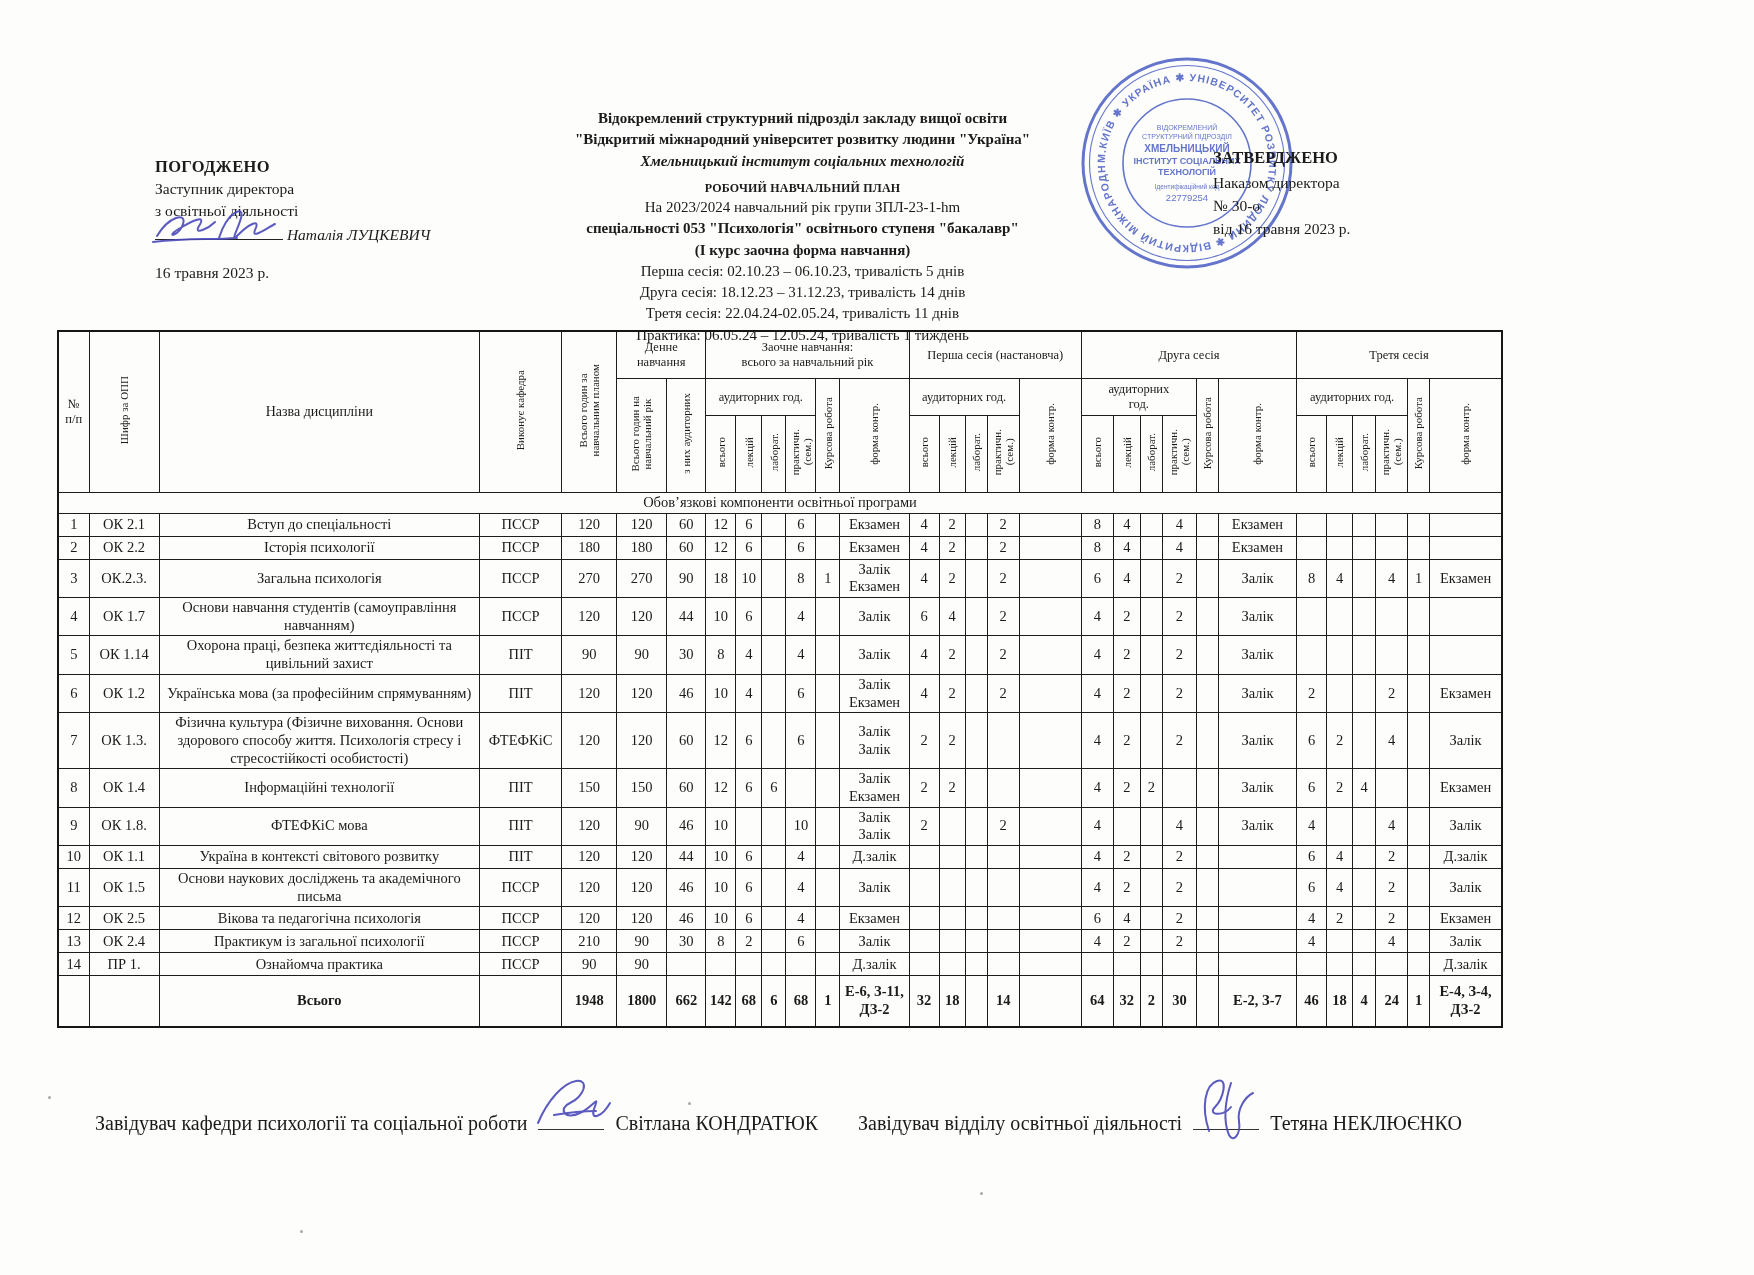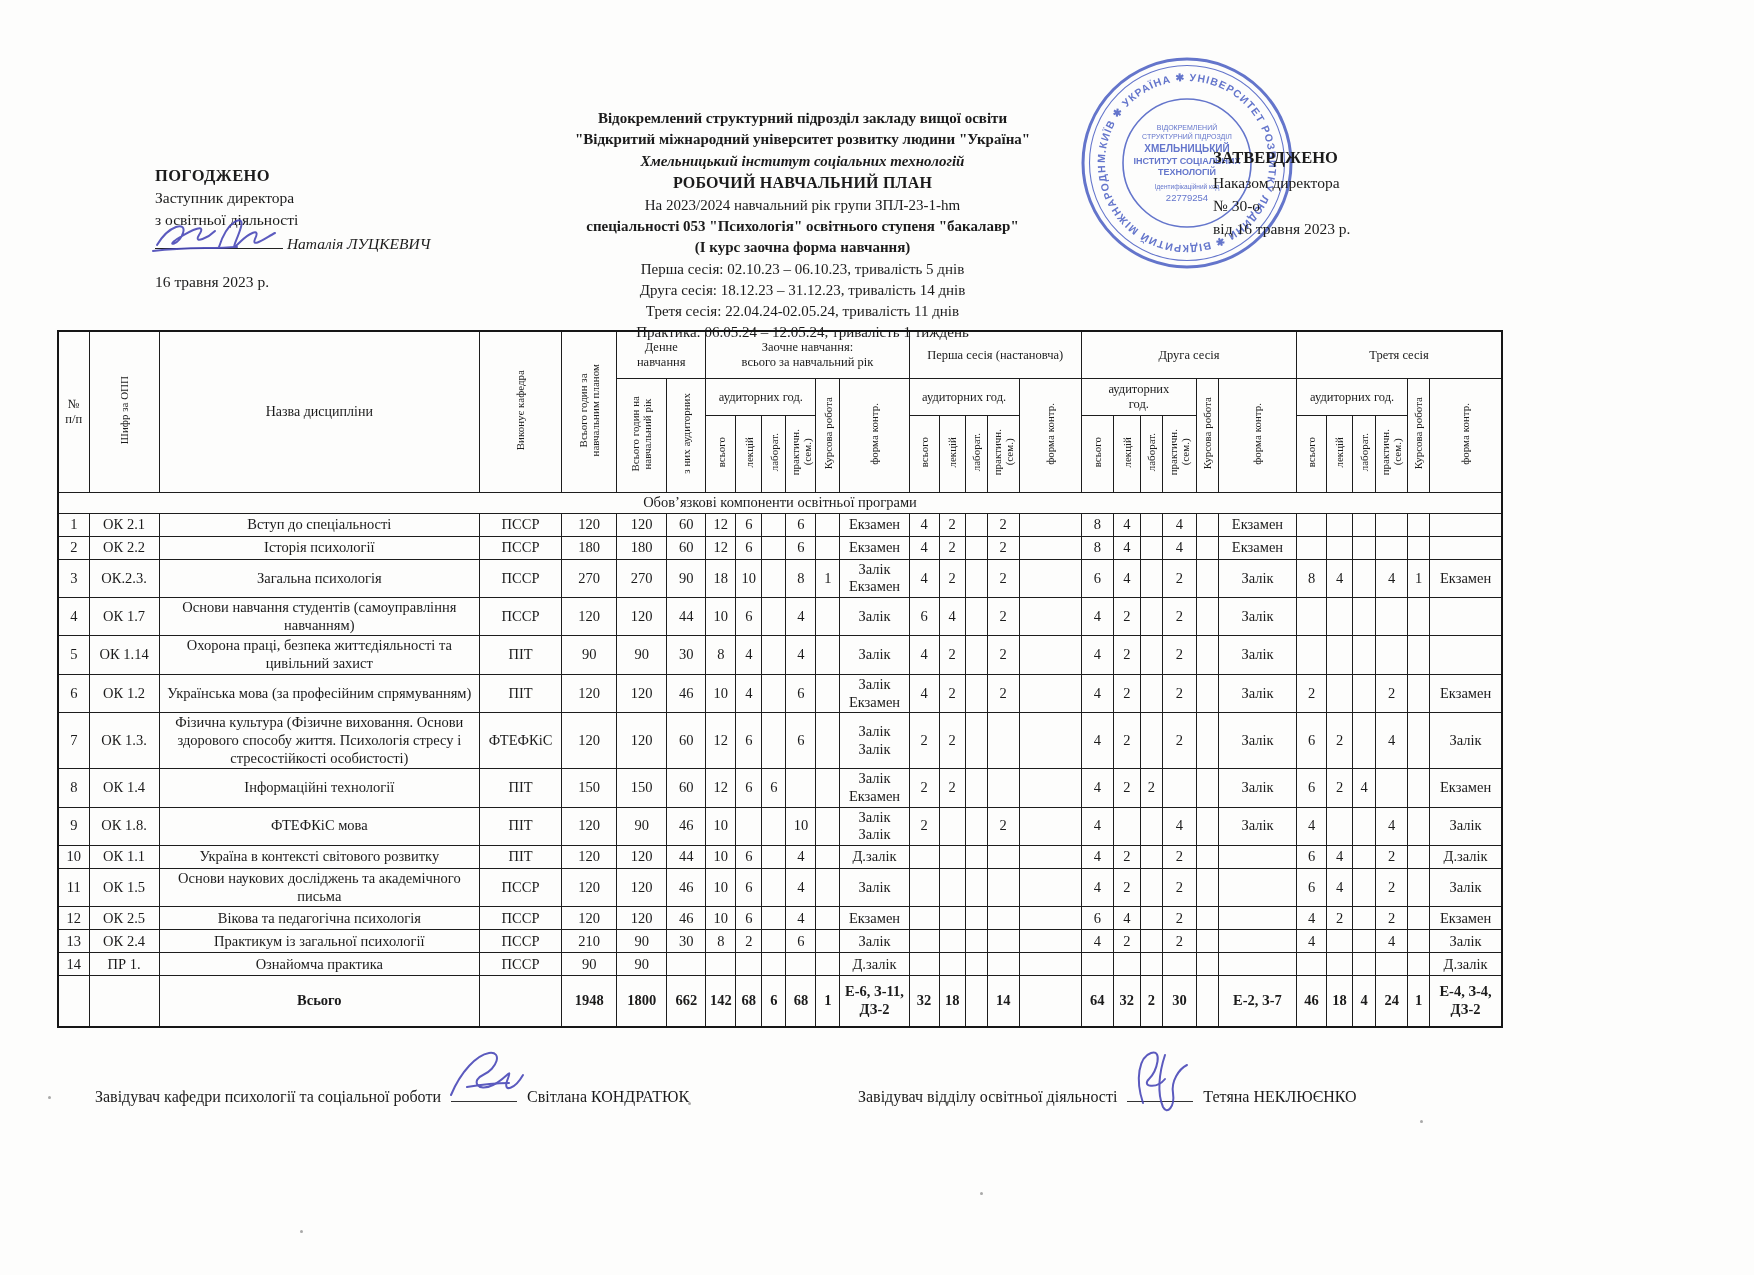--- a/index.html
+++ b/index.html
@@ -1,30 +1,30 @@
 <!DOCTYPE html>
 <html lang="uk"><head>
 <meta charset="utf-8">
 <style>
   html,body{margin:0;padding:0;}
   body{background:#f2f2f0;font-family:"Liberation Serif","DejaVu Serif",serif;color:#1b1b1b;}
   .page{position:relative;width:1754px;height:1275px;background:#fdfdfc;overflow:hidden;}
 
   
-  .pogo{position:absolute;left:155px;top:164px;width:330px;font-size:15.5px;line-height:1.42;}
+  .pogo{position:absolute;left:155px;top:155px;width:330px;font-size:15.5px;line-height:1.42;}
   .pogo .ttl{font-weight:bold;font-size:16.5px;letter-spacing:.3px;}
   .sigrow{position:relative;margin-top:2px;white-space:nowrap;font-style:italic;}
   .sigline{display:inline-block;width:128px;border-bottom:1.3px solid #222;height:14px;}
   .sigrow svg{position:absolute;left:-6px;top:-26px;}
   .pogo .date{margin-top:16px;}
 
   .hc{position:absolute;left:480px;top:108px;width:645px;text-align:center;font-size:15px;line-height:1.42;}
   .hc .b{font-weight:bold;}
   .hc .bi{font-weight:bold;font-style:italic;}
-  .hc .big{font-weight:bold;font-size:16px;letter-spacing:.2px;}
+  .hc .big{font-weight:bold;font-size:12px;letter-spacing:.2px;margin-top:8px;}
 
   .zatv{position:absolute;left:1213px;top:146px;width:220px;font-size:15.5px;line-height:1.5;z-index:3;}
   .zatv .ttl{font-weight:bold;font-size:16.5px;}
 
   .stampwrap{position:absolute;left:1076px;top:52px;width:222px;height:222px;z-index:2;opacity:.88;}
 
   
   .tblwrap{position:absolute;left:57px;top:330px;}
   table.plan{border-collapse:collapse;table-layout:fixed;width:1446px;border:2.6px solid #161616;}
   table.plan th,table.plan td{border:1.4px solid #1d1d1d;white-space:pre-line;vertical-align:middle;
@@ -34,21 +34,21 @@
   tr.hr2 th{height:34px;}
   tr.hr3 th{height:74px;}
   .vlabel{writing-mode:vertical-rl;transform:rotate(180deg);margin:0 auto;white-space:pre-line;
       line-height:1.12;font-size:11px;display:inline-block;}
   td.tl{text-align:left;padding-left:5px;font-size:14px;}
   tr[data-name="table-row"] td{height:20px;}
   td.section{font-weight:bold;font-size:15px;padding:0 2px;line-height:1.15;height:16px;}
   tr.totals td{font-weight:bold;padding:7px 1px;font-size:14.5px;}
 
   
-  .foot{position:absolute;top:1088px;font-size:16px;white-space:nowrap;}
+  .foot{position:absolute;top:1112px;font-size:20px;white-space:nowrap;}
   .foot .slot{display:inline-block;position:relative;width:66px;border-bottom:1.2px solid #333;height:12px;margin:0 6px;}
   .foot .slot svg{position:absolute;left:-14px;top:-44px;}
   .fl{left:95px;}
   .fr{left:858px;}
 
   .speck{position:absolute;width:3px;height:3px;border-radius:50%;background:#555;opacity:.5;}
 </style>
 </head>
 <body>
 

